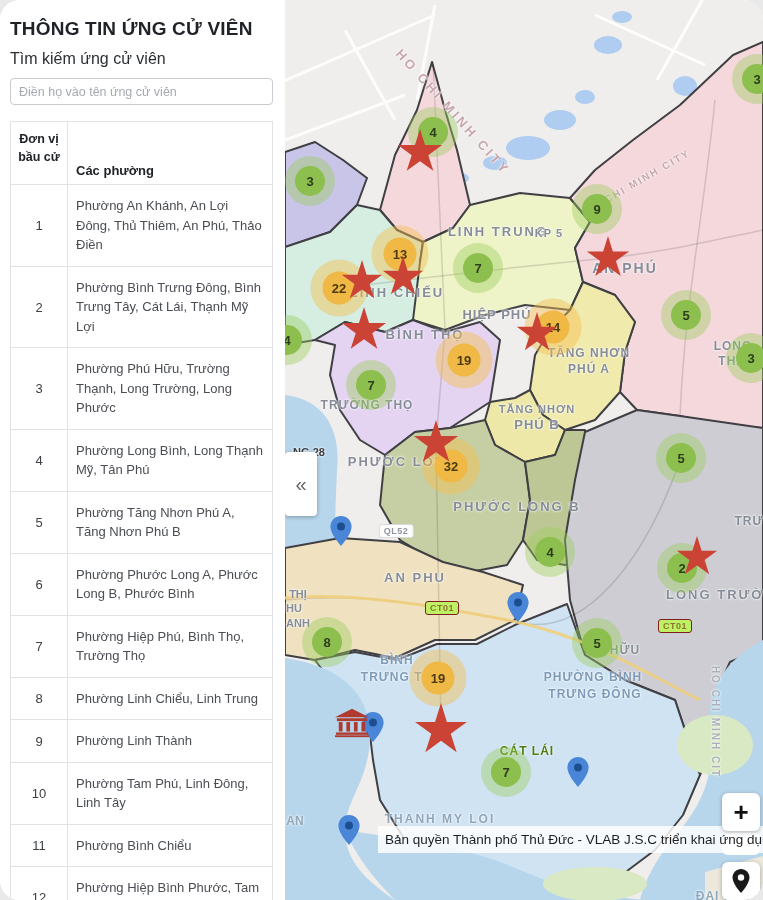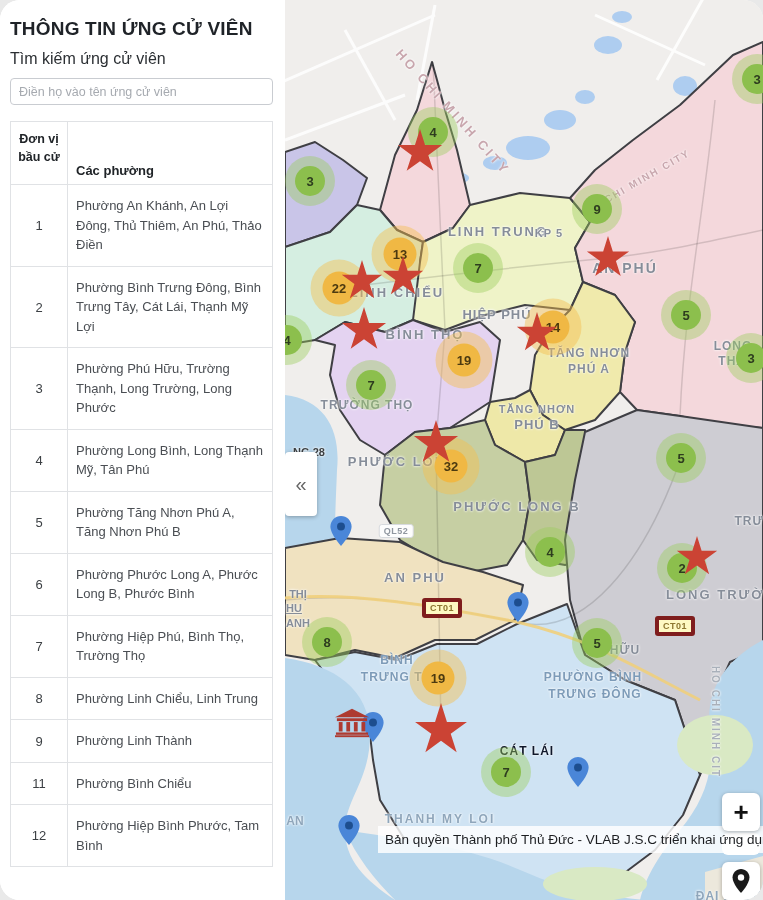--- a/index.html
+++ b/index.html
@@ -17,21 +17,21 @@
   th.c1{width:57px;text-align:center;font-weight:bold;color:#202428;padding:8px 4px 18px;font-size:12.5px;line-height:1.45;vertical-align:middle;}
   th.c2{text-align:left;font-weight:bold;color:#202428;padding:8px 8px 6px;vertical-align:bottom;font-size:13px;}
   td.unit{text-align:center;color:#3c4044;vertical-align:middle;font-size:13px;}
   td.wards{color:#4a4e53;padding:11px 8px;line-height:1.5;font-size:13px;vertical-align:middle;}
 
   
   #map{position:absolute;left:285px;top:0;width:478px;height:900px;overflow:hidden;background:#f0eeec;z-index:1;}
   #map svg.base{position:absolute;left:0;top:0;}
   .maplabel{position:absolute;white-space:nowrap;color:#868d99;text-shadow:0 0 3px rgba(255,255,255,.9),0 0 2px rgba(255,255,255,.9);font-weight:bold;transform:translate(-50%,-50%);pointer-events:none;}
   .badge{position:absolute;transform:translate(-50%,-50%);font-size:9px;font-weight:bold;padding:1px 4px;border-radius:3px;letter-spacing:.5px;}
-  .badge.y{background:#fef9c3;color:#8d7630;border:4px solid #7f1d1d;}
+  .badge.y{background:#bef264;color:#8d7630;border:1px solid #7f1d1d;}
   .badge.w{background:#fdfdfd;color:#9097a0;border:1px solid #d7dade;margin-left:33px;}
   .marker{position:absolute;transform:translate(-50%,-50%);border-radius:50%;display:flex;align-items:center;justify-content:center;font-weight:bold;cursor:pointer;}
   .marker.green{width:30px;height:30px;background:#8cbf4d;color:#2e3d1f;font-size:13px;box-shadow:0 0 0 10px rgba(156,204,94,.42);}
   .marker.orange{width:33px;height:33px;background:#f0b844;color:#4c3a10;font-size:13px;box-shadow:0 0 0 12px rgba(243,190,80,.45);}
   .star{position:absolute;transform:translate(-50%,-50%);background:#cb4334;clip-path:polygon(50% 0%,61% 35%,98% 35%,68% 57%,79% 91%,50% 70%,21% 91%,32% 57%,2% 35%,39% 35%);cursor:pointer;}
   .pin{position:absolute;transform:translate(-50%,-100%);cursor:pointer;}
   #museum{position:absolute;transform:translate(-50%,-50%);}
 
   
   #collapse-btn{position:absolute;left:0;top:452px;width:32px;height:64px;background:#fff;border-radius:4px;box-shadow:0 1px 4px rgba(0,0,0,.3);display:flex;align-items:center;justify-content:center;font-size:20px;color:#666;cursor:pointer;z-index:6;}
@@ -86,20 +86,24 @@
             <td class="unit">7</td>
             <td class="wards">Phường Hiệp Phú, Bình Thọ, Trường Thọ</td>
           </tr>
           <tr>
             <td class="unit">8</td>
             <td class="wards">Phường Linh Chiểu, Linh Trung</td>
           </tr>
           <tr>
             <td class="unit">9</td>
             <td class="wards">Phường Linh Thành</td>
+          </tr>
+          <tr>
+            <td class="unit">10</td>
+            <td class="wards">Phường Tam Phú, Linh Đông, Linh Tây</td>
           </tr>
           <tr>
             <td class="unit">11</td>
             <td class="wards">Phường Bình Chiểu</td>
           </tr>
           <tr>
             <td class="unit">12</td>
             <td class="wards">Phường Hiệp Bình Phước, Tam Bình</td>
           </tr>
         </tbody>
@@ -180,27 +184,27 @@
         <div class="maplabel" style="font-size: 12px; letter-spacing: 1px; left: 82px; top: 405px;">TRƯỜNG THỌ</div>
         <div class="maplabel" style="font-size: 13px; letter-spacing: 2px; left: 118px; top: 461px;">PHƯỚC LONG</div>
         <div class="maplabel" style="font-size: 13px; letter-spacing: 2px; left: 232px; top: 506px;">PHƯỚC LONG B</div>
         <div class="maplabel" style="font-size: 12px; letter-spacing: 1px; left: 448px; top: 346px;">LONG</div>
         <div class="maplabel" style="font-size: 12px; letter-spacing: 1px; left: 452px; top: 361px;">THẠN</div>
         <div class="maplabel" style="font-size: 12px; letter-spacing: 1px; left: 464px; top: 521px;">TRƯ</div>
         <div class="maplabel" style="font-size: 13px; letter-spacing: 2px; left: 442px; top: 594px;">LONG TRƯỜNG</div>
         <div class="maplabel" style="font-size: 12px; letter-spacing: 1px; left: 340px; top: 650px;">HỮU</div>
         <div class="maplabel" style="font-size: 13px; letter-spacing: 2px; left: 130px; top: 577px;">AN PHU</div>
         <div class="maplabel" style="font-size: 11px; left: 13px; top: 594px;">THỊ</div>
-        <div class="maplabel" style="font-size: 11px; left: 9px; top: 608px; text-decoration: underline;">HU</div>
+        <div class="maplabel" style="font-size: 11px; left: 9px; top: 608px;">HU</div>
         <div class="maplabel" style="font-size: 11px; left: 13px; top: 623px;">ANH</div>
         <div class="maplabel" style="font-size: 12px; color: rgb(125, 155, 184); letter-spacing: 1px; left: 112px; top: 660px;">BÌNH</div>
         <div class="maplabel" style="font-size: 12px; color: rgb(125, 155, 184); letter-spacing: 1px; left: 116px; top: 677px;">TRƯNG TÂY</div>
         <div class="maplabel" style="font-size: 12px; color: rgb(125, 155, 184); letter-spacing: 1px; left: 308px; top: 677px;">PHƯỜNG BÌNH</div>
         <div class="maplabel" style="font-size: 12px; color: rgb(125, 155, 184); letter-spacing: 1px; left: 310px; top: 694px;">TRƯNG ĐÔNG</div>
-        <div class="maplabel" style="font-size: 12px; color: #0f172a; letter-spacing: 1px; left: 242px; top: 751px;">CÁT LÁI</div>
+        <div class="maplabel" style="font-size: 12px; color: #4d7c0f; letter-spacing: 1px; left: 242px; top: 751px;">CÁT LÁI</div>
         <div class="maplabel" style="font-size: 12px; color: rgb(143, 166, 187); letter-spacing: 2px; left: 155px; top: 819px;">THANH MY LOI</div>
         <div class="maplabel" style="font-size: 12px; color: rgb(143, 166, 187); left: 10px; top: 821px;">AN</div>
         <div class="maplabel" style="font-size: 12px; color: rgb(143, 166, 187); letter-spacing: 1px; left: 450px; top: 896px;">ĐẠI PHƯỚC</div>
         <div class="maplabel" style="font-size: 11px; color: rgb(60, 64, 67); left: 24px; top: 452px;">NG 28</div>
         <div class="maplabel" style="font-size: 10px; color: rgb(169, 176, 186); letter-spacing: 2px; transform: translate(-50%, -50%) rotate(90deg); left: 430px; top: 722px;">HO CHI MINH CIT</div>
         <div class="badge y" style="left: 157px; top: 608px;">CT01</div>
         <div class="badge y" style="left: 390px; top: 626px;">CT01</div>
         <div class="badge w" style="left: 78px; top: 531px;">QL52</div>
         <div class="marker green" style="left: 148px; top: 132px;">4</div>
         <div class="marker green" style="left: 25px; top: 181px;">3</div>

